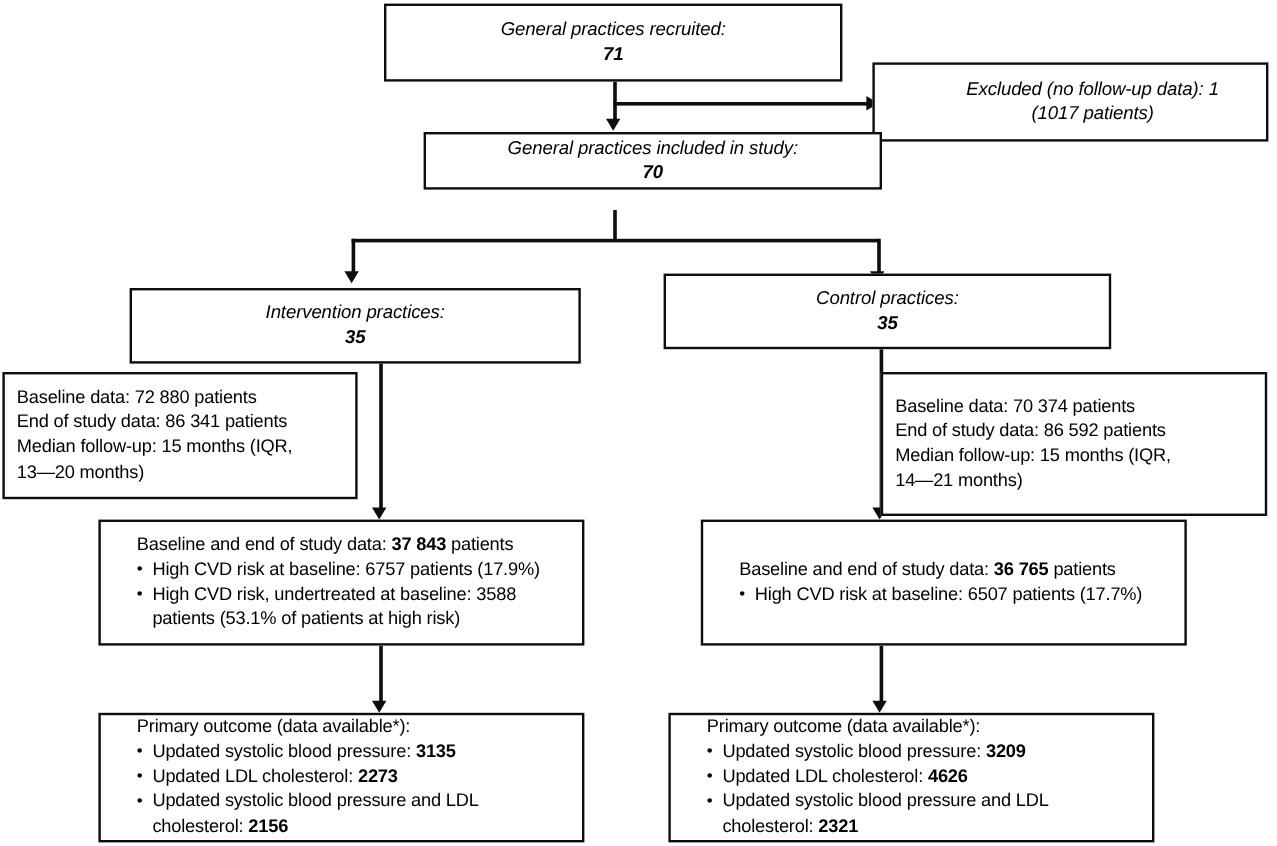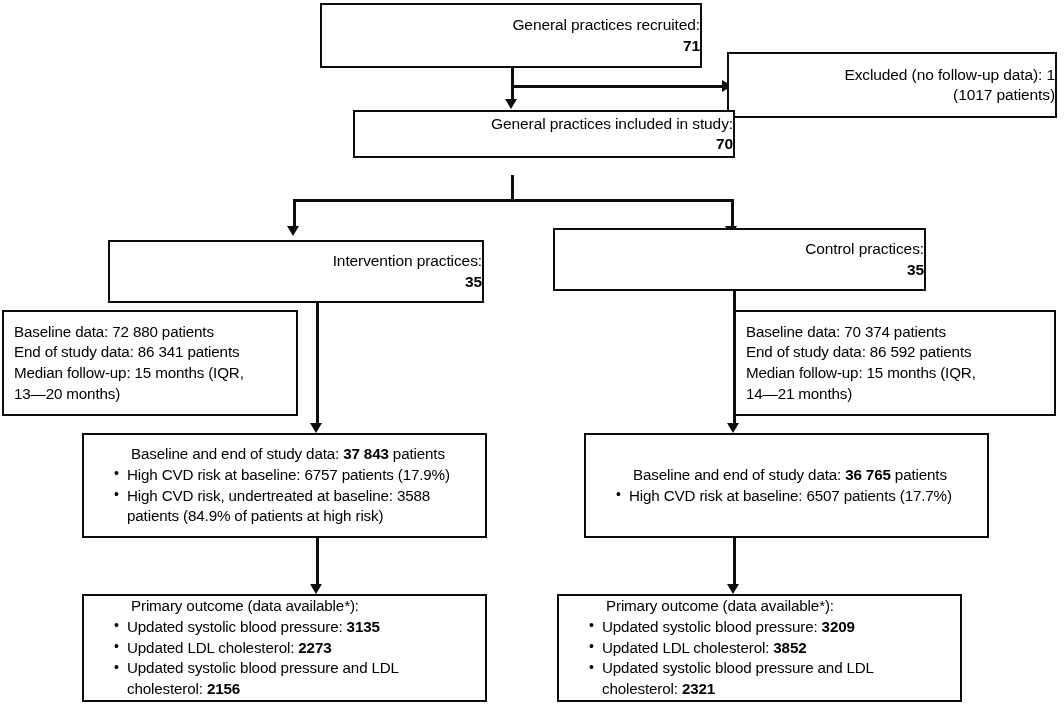--- a/index.html
+++ b/index.html
@@ -19,21 +19,21 @@
   .box {
     position: absolute;
     box-sizing: border-box;
     border: 2.5px solid #0d0d0d;
     background: #ffffff;
     display: flex;
     flex-direction: column;
     justify-content: center;
     z-index: 3;
   }
-  .box.center { align-items: flex-end; text-align: center; }
+  .box.center { align-items: center; text-align: center; font-style: italic; }
   .box.left   { align-items: flex-start; text-align: left; }
 
   .line1, .line2 {
     font-size: 15.5px;
     line-height: 1.32;
     letter-spacing: -0.1px;
     white-space: nowrap;
   }
   .line2 { font-weight: bold; }
 
@@ -44,21 +44,20 @@
     padding-left: 10px;
     white-space: nowrap;
   }
 
   .hdr {
     font-size: 15.2px;
     line-height: 1.38;
     letter-spacing: -0.15px;
     padding-left: 30px;
     white-space: nowrap;
-    margin-left: 17px;
   }
   .hdr b { font-weight: bold; }
 
   .bullets {
     list-style: none;
     margin: 0;
     padding: 0 0 0 30px;
   }
   .bullets li {
     font-size: 15.2px;
@@ -163,38 +162,38 @@
     <div class="line2">35</div>
   </div>
 
   <div class="box left" style="left:2px; top:310px; width:296px; height:106px; padding:4px 0;">
     <div class="note-line">Baseline data: 72 880 patients</div>
     <div class="note-line">End of study data: 86 341 patients</div>
     <div class="note-line">Median follow-up: 15 months (IQR,</div>
     <div class="note-line">13—20 months)</div>
   </div>
 
-  <div class="box left" style="left:734px; top:310px; width:322px; height:106px; padding:1px 0;">
+  <div class="box left" style="left:734px; top:310px; width:322px; height:120px; padding:1px 0;">
     <div class="note-line">Baseline data: 70 374 patients</div>
     <div class="note-line">End of study data: 86 592 patients</div>
     <div class="note-line">Median follow-up: 15 months (IQR,</div>
     <div class="note-line">14—21 months)</div>
   </div>
 
   <div class="box left" style="left:82px; top:433px; width:405px; height:105px;">
     <div class="hdr">
       <span>Baseline and end of study data: </span><b>37 843</b><span> patients</span>
     </div>
     <ul class="bullets">
       <li>
         <span>High CVD risk at baseline: 6757 patients (17.9%)</span>
       </li>
       <li>
         <span>High CVD risk, undertreated at baseline: 3588</span>
-        <span class="cont">patients (84.9% of patients at high risk)</span>
+        <span class="cont">patients (53.1% of patients at high risk)</span>
       </li>
     </ul>
   </div>
 
   <div class="box left" style="left:584px; top:433px; width:405px; height:105px;">
     <div class="hdr">
       <span>Baseline and end of study data: </span><b>36 765</b><span> patients</span>
     </div>
     <ul class="bullets">
       <li>
@@ -219,21 +218,21 @@
     </ul>
   </div>
 
   <div class="box left" style="left:557px; top:594px; width:405px; height:108px;">
     <div class="hdr">Primary outcome (data available*):</div>
     <ul class="bullets">
       <li>
         <span>Updated systolic blood pressure: </span><b>3209</b>
       </li>
       <li>
-        <span>Updated LDL cholesterol: </span><b>3852</b>
+        <span>Updated LDL cholesterol: </span><b>4626</b>
       </li>
       <li>
         <span>Updated systolic blood pressure and LDL</span>
         <span class="cont"><span>cholesterol: </span><b>2321</b></span>
       </li>
     </ul>
   </div>
 
 </div>
 

